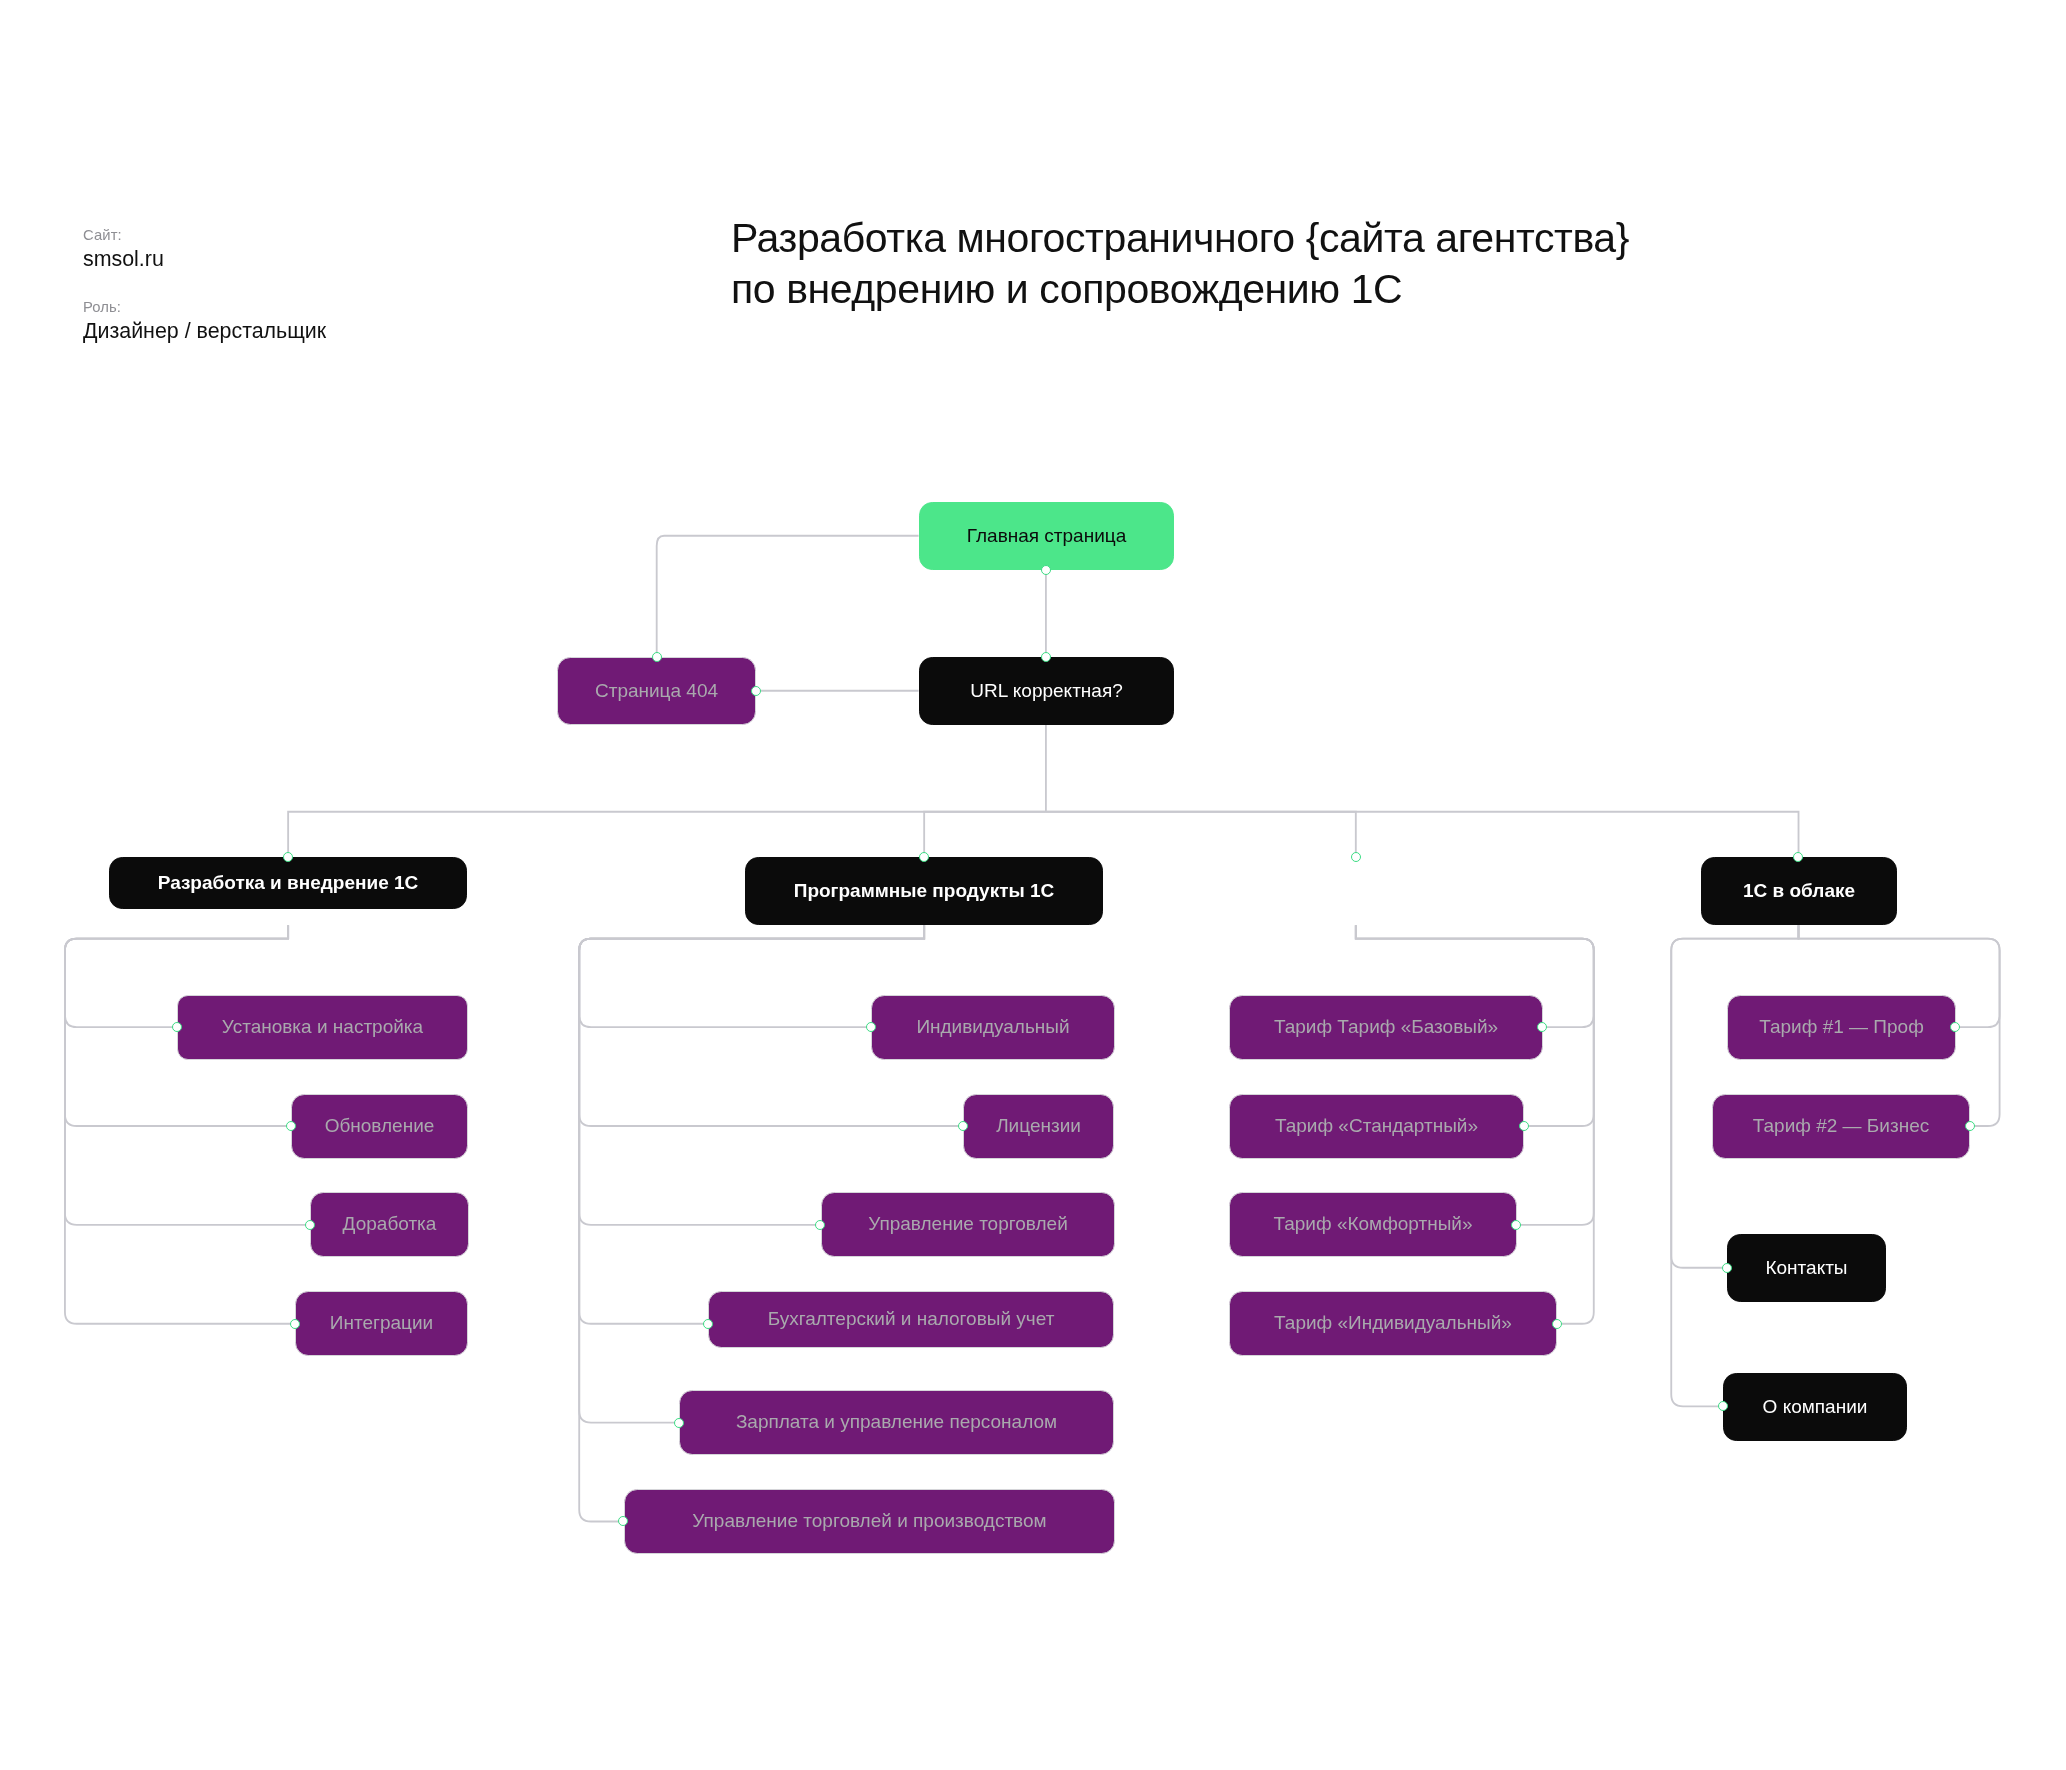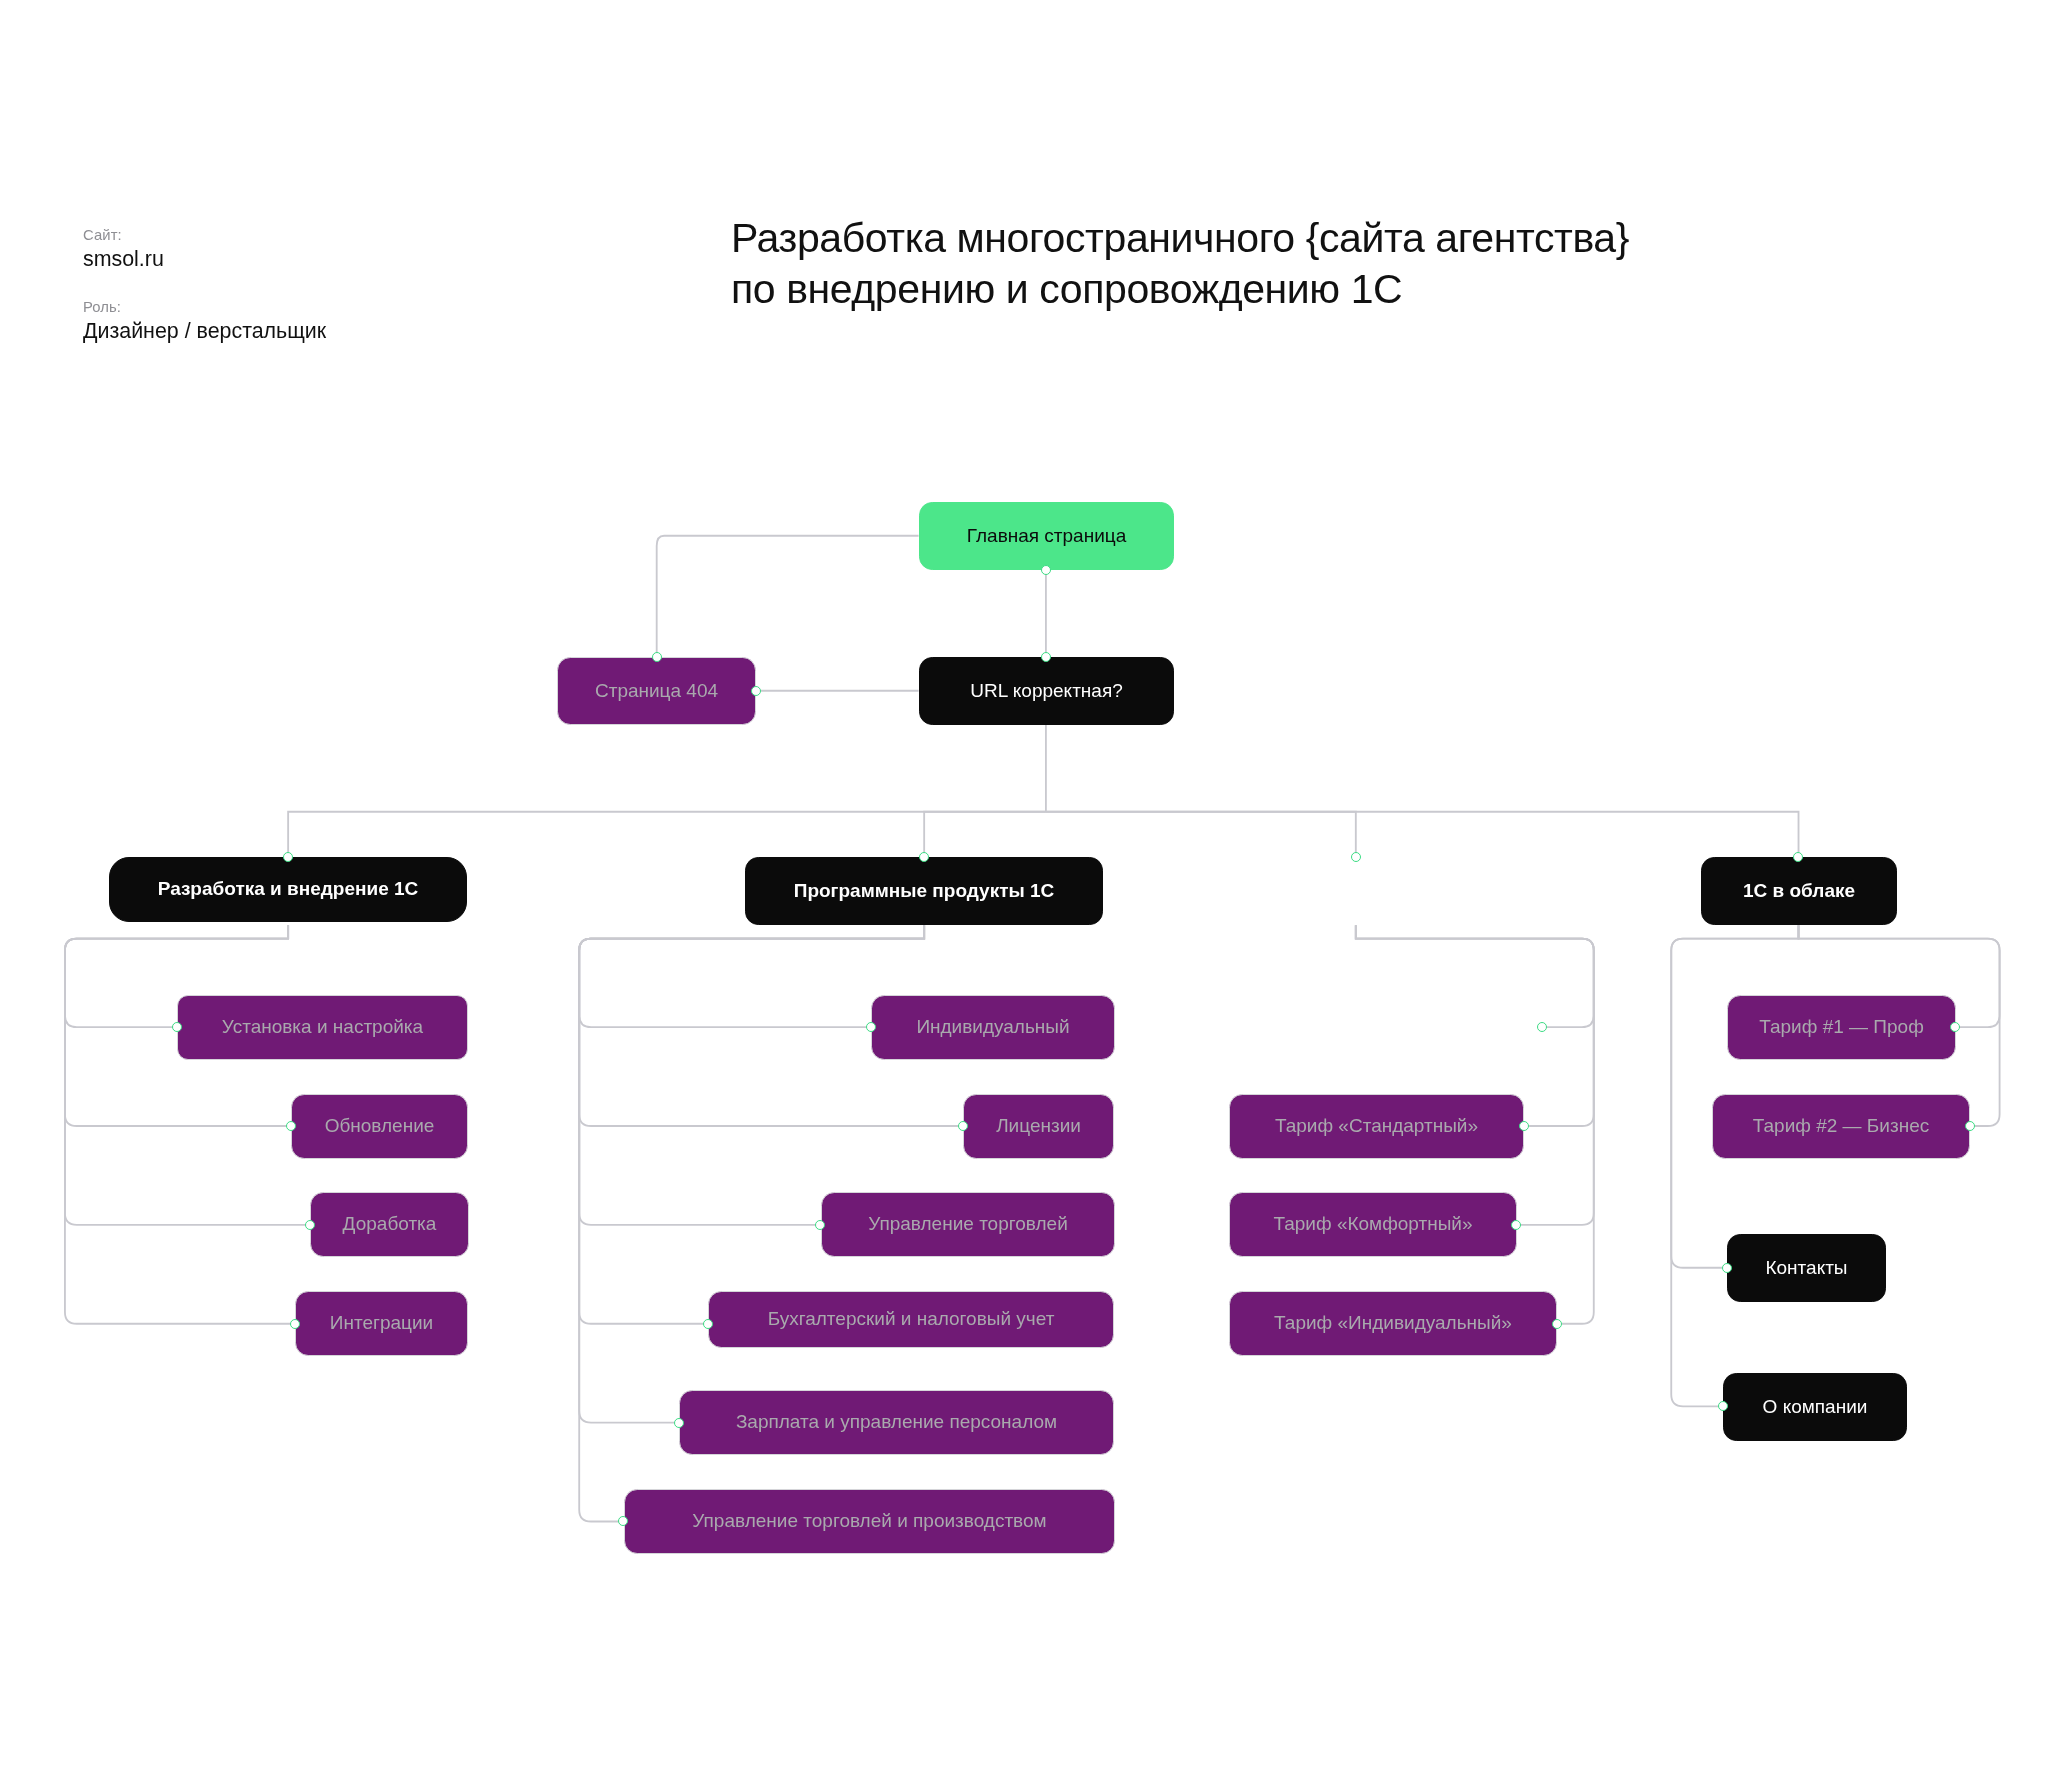--- a/index.html
+++ b/index.html
@@ -143,33 +143,34 @@
       <path d="M 1837.5 1254 L 1837.5 1272 L 2144 1272 Q 2160 1272 2160 1288 L 2160 1644 Q 2160 1660 2144 1660 L 2055 1660" fill="none" stroke="#c9c9cf" stroke-width="2.5"></path>
       <path d="M 1837.5 1254 L 1837.5 1272 L 2144 1272 Q 2160 1272 2160 1288 L 2160 1778 Q 2160 1794 2144 1794 L 2110 1794" fill="none" stroke="#c9c9cf" stroke-width="2.5"></path>
       <path d="M 2437.5 1254 L 2437.5 1272 L 2694 1272 Q 2710 1272 2710 1288 L 2710 1376 Q 2710 1392 2694 1392 L 2650 1392" fill="none" stroke="#c9c9cf" stroke-width="2.5"></path>
       <path d="M 2437.5 1254 L 2437.5 1272 L 2694 1272 Q 2710 1272 2710 1288 L 2710 1510 Q 2710 1526 2694 1526 L 2670 1526" fill="none" stroke="#c9c9cf" stroke-width="2.5"></path>
       <path d="M 2437.5 1254 L 2437.5 1272 L 2281 1272 Q 2265 1272 2265 1288 L 2265 1702 Q 2265 1718 2281 1718 L 2340 1718" fill="none" stroke="#c9c9cf" stroke-width="2.5"></path>
       <path d="M 2437.5 1254 L 2437.5 1272 L 2281 1272 Q 2265 1272 2265 1288 L 2265 1890 Q 2265 1906 2281 1906 L 2335 1906" fill="none" stroke="#c9c9cf" stroke-width="2.5"></path>
     </svg>
 <div class="node green" style="left: 919px; top: 502px; width: 255px; height: 68px;">Главная страница</div>
     <div class="node dark plain" style="left: 919px; top: 657px; width: 255px; height: 68px;">URL корректная?</div>
     <div class="node ghost" style="left: 557px; top: 657px; width: 199px; height: 68px;">Страница 404</div>
-    <div class="node dark" style="left: 109px; top: 857px; width: 358px; height: 65px; border-radius: 20px;">Разработка и внедрение 1С</div>
+    <div class="node dark" style="left: 109px; top: 857px; width: 358px; height: 52px;">Разработка и внедрение 1С</div>
     <div class="node dark" style="left: 745px; top: 857px; width: 358px; height: 68px;">Программные продукты 1С</div>
     <div class="node dark" style="left: 1701px; top: 857px; width: 196px; height: 68px;">1С в облаке</div>
     <div class="node ghost" style="left: 177px; top: 995px; width: 291px; height: 65px; border-radius: 11px;">Установка и настройка</div>
     <div class="node ghost" style="left: 291px; top: 1094px; width: 177px; height: 65px;">Обновление</div>
     <div class="node ghost" style="left: 310px; top: 1192px; width: 159px; height: 65px;">Доработка</div>
     <div class="node ghost" style="left: 295px; top: 1291px; width: 173px; height: 65px;">Интеграции</div>
     <div class="node ghost" style="left: 871px; top: 995px; width: 244px; height: 65px;">Индивидуальный</div>
     <div class="node ghost" style="left: 963px; top: 1094px; width: 151px; height: 65px;">Лицензии</div>
     <div class="node ghost" style="left: 821px; top: 1192px; width: 294px; height: 65px;">Управление торговлей</div>
     <div class="node ghost" style="left: 708px; top: 1291px; width: 406px; height: 57px;">Бухгалтерский и налоговый учет</div>
     <div class="node ghost" style="left: 679px; top: 1390px; width: 435px; height: 65px;">Зарплата и управление персоналом</div>
     <div class="node ghost" style="left: 624px; top: 1489px; width: 491px; height: 65px;">Управление торговлей и производством</div>
+    <div class="node ghost" style="left: 1229px; top: 995px; width: 314px; height: 65px;">Тариф Тариф «Базовый»</div>
     <div class="node ghost" style="left: 1229px; top: 1094px; width: 295px; height: 65px;">Тариф «Стандартный»</div>
     <div class="node ghost" style="left: 1229px; top: 1192px; width: 288px; height: 65px;">Тариф «Комфортный»</div>
     <div class="node ghost" style="left: 1229px; top: 1291px; width: 328px; height: 65px;">Тариф «Индивидуальный»</div>
     <div class="node ghost" style="left: 1727px; top: 995px; width: 229px; height: 65px;">Тариф #1 — Проф</div>
     <div class="node ghost" style="left: 1712px; top: 1094px; width: 258px; height: 65px;">Тариф #2 — Бизнес</div>
     <div class="node dark plain" style="left: 1727px; top: 1234px; width: 159px; height: 68px;">Контакты</div>
     <div class="node dark plain" style="left: 1723px; top: 1373px; width: 184px; height: 68px;">О компании</div>
     <div class="dot" style="left: 1041px; top: 565px;"></div>
     <div class="dot" style="left: 1041px; top: 652px;"></div>
     <div class="dot" style="left: 652px; top: 652px;"></div>

